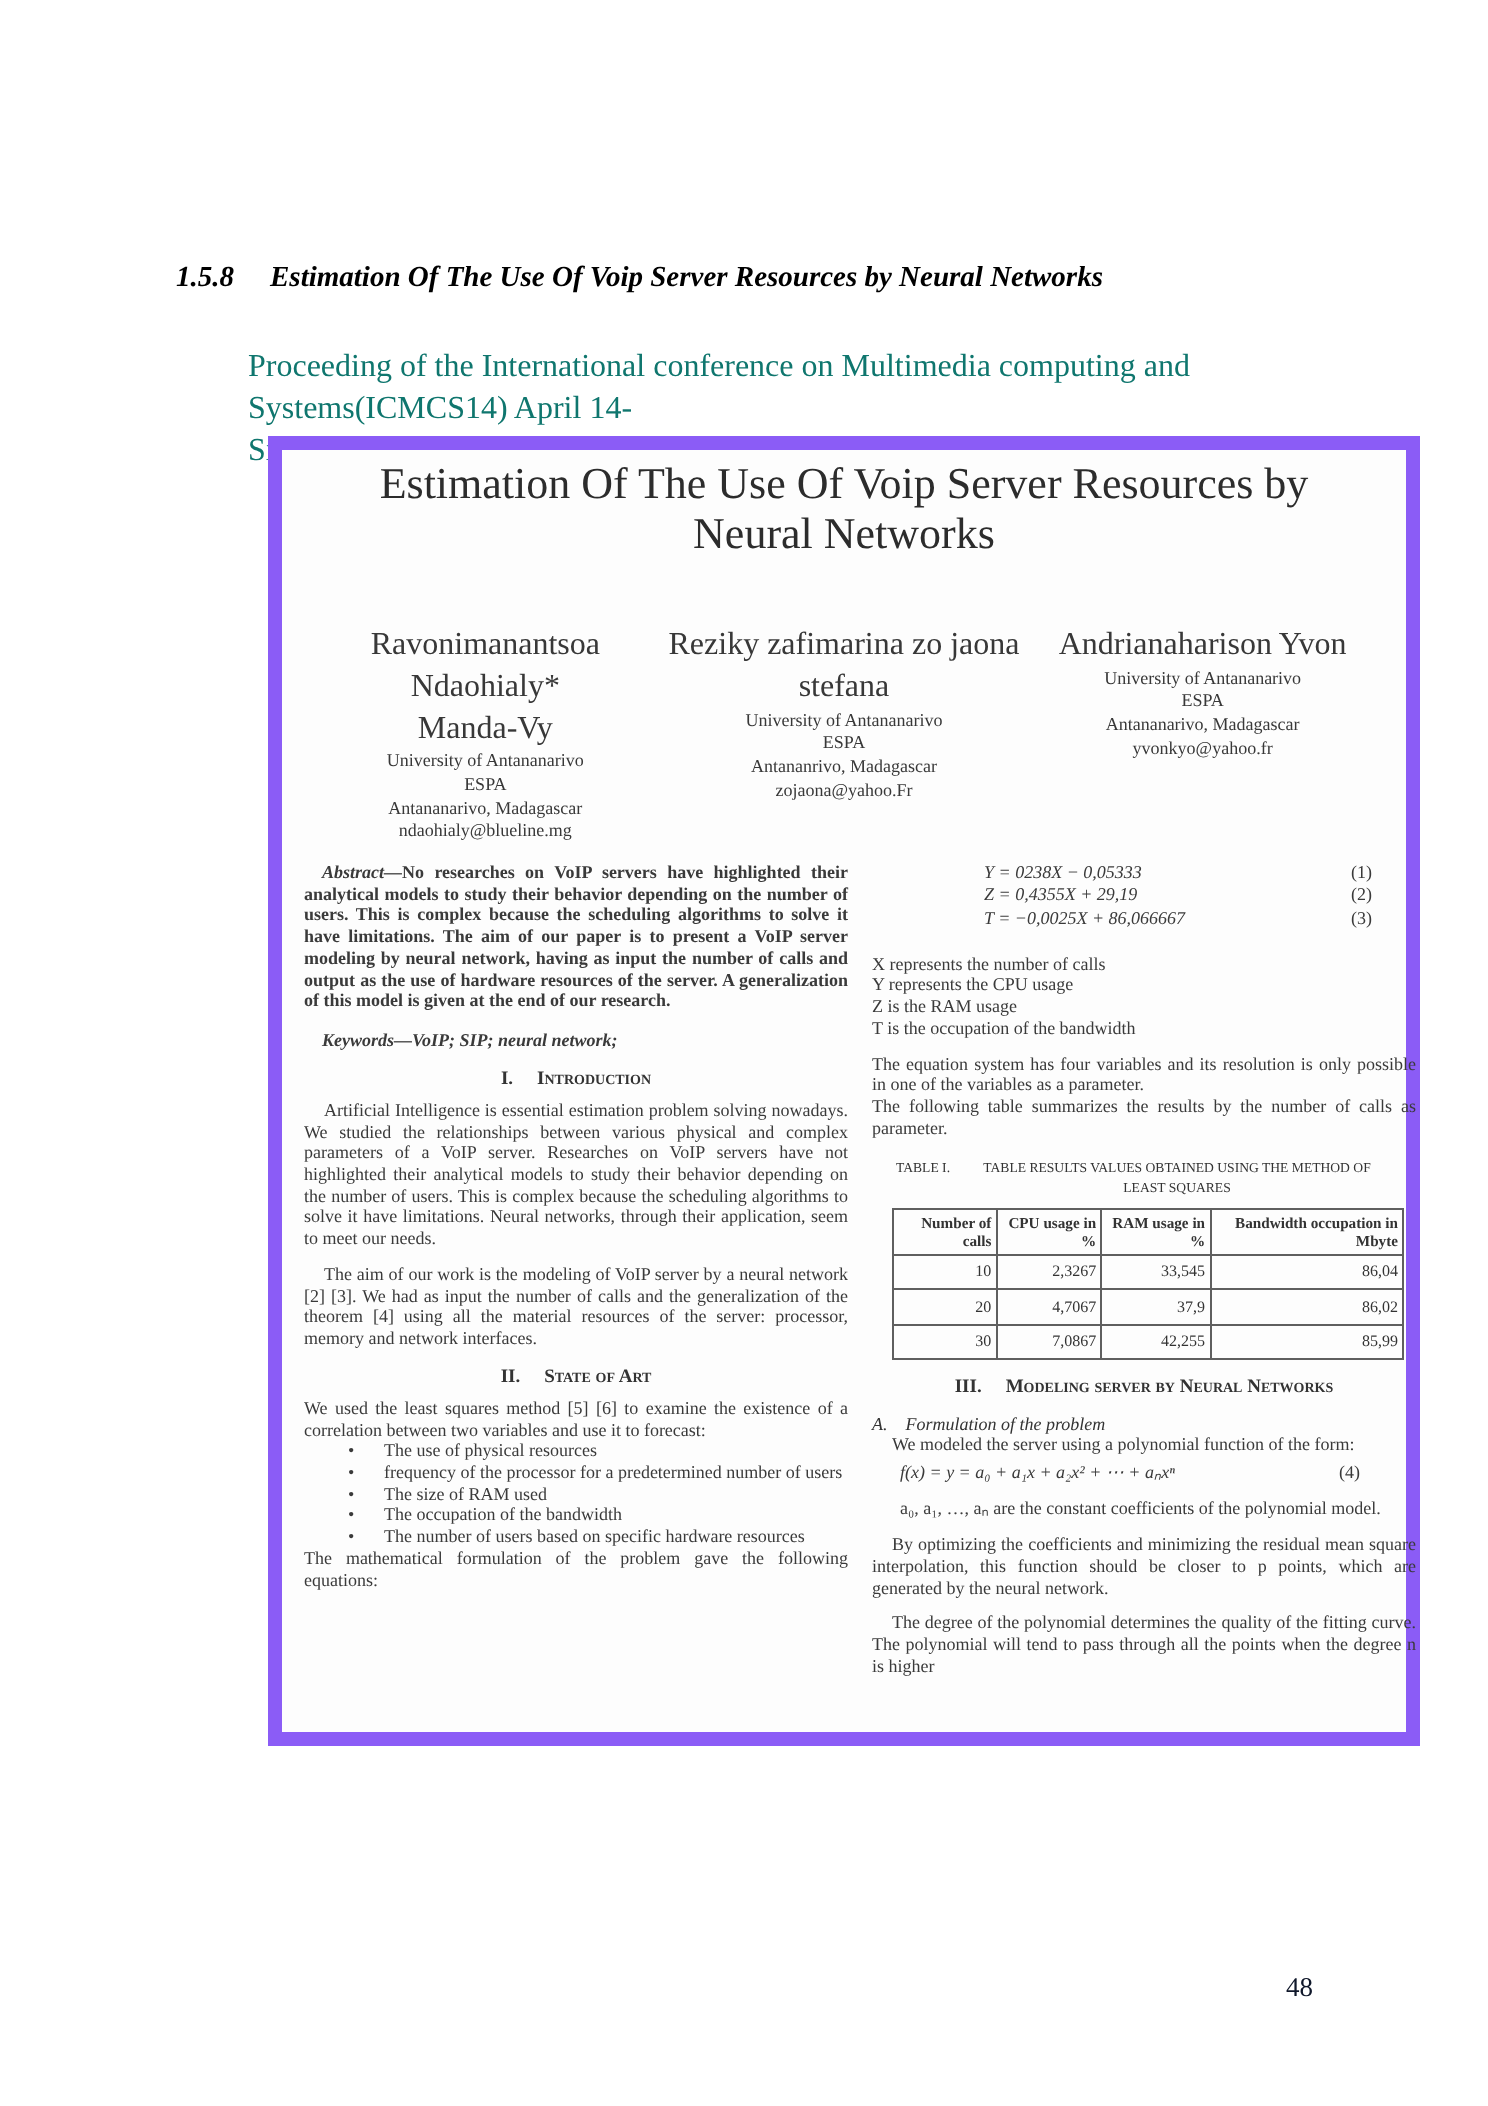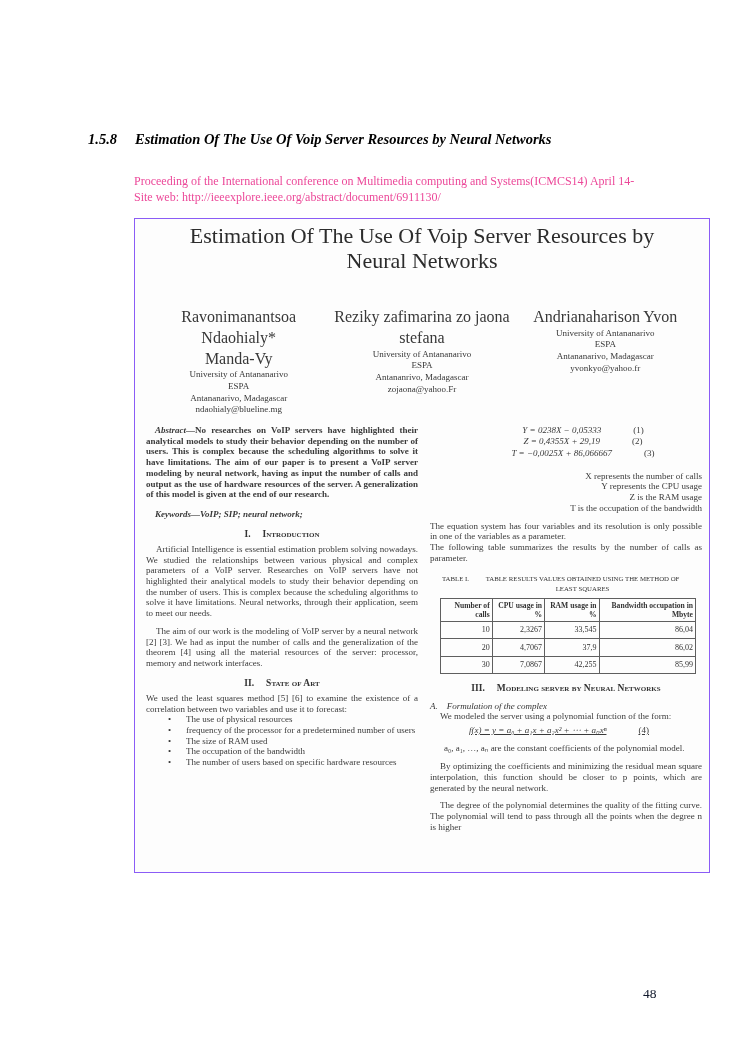--- a/index.html
+++ b/index.html
@@ -3,47 +3,47 @@
 <meta charset="utf-8">
 <style>
   * { margin:0; padding:0; box-sizing:border-box; }
   html, body { width:744px; height:1053px; }
   body { background:#ffffff; font-family:"Liberation Serif", serif; color:#000; }
   .page { position:relative; width:744px; height:1053px; background:#ffffff; overflow:hidden;margin-top:48px; }
 
   .section-heading { position:absolute; left:88px; top:83px; display:flex; font-weight:bold; font-style:italic; font-size:14.5px; color:#000; }
   .section-number { width:47px; }
 
-  .reference { position:absolute; left:134px; top:126px; width:548px; font-size:12px; line-height:1.3; color:#ec4899; }
+  .reference { position:absolute; left:124px; top:126px; width:548px; font-size:16px; line-height:1.3; color:#0f766e; }
   .ref-bold { font-weight:normal; }
 
-  .paper { position:absolute; left:134px; top:170px; width:576px; height:655px; border:1px solid #8b5cf6; background:#fdfdfd; color:#383838; }
+  .paper { position:absolute; left:134px; top:170px; width:576px; height:655px; border:7px solid #8b5cf6; background:#fdfdfd; color:#383838; }
   .paper-title { position:absolute; top:4px; left:0; right:0; text-align:center; font-size:22px; line-height:1.14; color:#2c2c2c; }
 
   .authors { position:absolute; top:88px; left:12px; right:12px; display:flex; }
   .author { flex:1; text-align:center; font-size:9px; line-height:1.3; }
   .author-name { font-size:16px; }
 
   .body-cols { position:absolute; top:206px; left:11px; display:flex; gap:12px; }
   .col { width:272px; font-size:9px; line-height:1.19; text-align:justify; color:#3a3a3a; }
 
   .abstract { font-weight:bold; text-indent:9px; }
   .abstract-label { font-style:italic; }
   .keywords { font-weight:bold; font-style:italic; text-indent:9px; margin-top:9px; text-align:left; }
   .sec-heading { text-align:center; margin-top:9px; margin-bottom:4px; font-variant:small-caps; font-size:9.5px; color:#333;font-weight:bold; }
   .sec-num { margin-right:12px; }
   .para { margin-top:7px; }
   .indent { text-indent:10px; }
   .bullet-row { display:flex; margin-left:22px; text-align:left; }
   .bullet-glyph { width:18px; text-align:left; }
   .bullet-text { flex:1; }
 
-  .eq-row { display:flex; justify-content:center; padding:0 22px 0 56px; font-style:italic; line-height:1.25;gap:32px; }
+  .eq-row { display:flex; justify-content:space-between; padding:0 22px 0 56px; font-style:italic; line-height:1.25;gap:32px; }
   .eq-num { font-style:normal; }
-  .defs { margin-top:12px; text-align:right; }
+  .defs { margin-top:12px; text-align:left; }
 
   .tbl-caption { display:flex; margin-top:11px; font-size:6.8px; line-height:1.35; padding-left:12px; color:#333; }
   .cap-label { margin-right:12px; white-space:nowrap; }
   .cap-text { flex:1; text-align:center; padding-right:18px; }
 
   table.results { border-collapse:collapse; margin:5px 0 0 10px; width:256px; font-size:8px; color:#333; }
   table.results th, table.results td { border:1px solid #5f5f5f; text-align:right; vertical-align:middle; }
   table.results th { font-weight:bold; font-size:7.6px; line-height:1.2; padding:2px 2px; }
   table.results td { padding:3.5px 2px; }
 
@@ -135,20 +135,21 @@
         </div>
         <div class="bullet-row">
           <span class="bullet-glyph">•</span>
           <span class="bullet-text">The occupation of the bandwidth</span>
         </div>
         <div class="bullet-row">
           <span class="bullet-glyph">•</span>
           <span class="bullet-text">The number of users based on specific hardware resources</span>
         </div>
 
+        <div>The mathematical formulation of the problem gave the following equations:</div>
       </div>
 
       <div class="col">
         <div class="eq-row">
           <span>Y = 0238X − 0,05333</span>
           <span class="eq-num">(1)</span>
         </div>
         <div class="eq-row">
           <span>Z = 0,4355X + 29,19</span>
           <span class="eq-num">(2)</span>
@@ -202,26 +203,26 @@
               <td>85,99</td>
             </tr>
           </tbody>
         </table>
 
         <div class="sec-heading">
           <span class="sec-num">III.</span><span>Modeling server by Neural Networks</span>
         </div>
 
         <div class="subsec">
-          <span class="subsec-label">A.</span><span>Formulation of the complex</span>
+          <span class="subsec-label">A.</span><span>Formulation of the problem</span>
         </div>
 
         <div class="indent">We modeled the server using a polynomial function of the form:</div>
 
-        <div class="eq-row" style="padding:3px 28px 0 14px;text-decoration:underline;">
+        <div class="eq-row" style="padding:3px 28px 0 14px;">
           <span>f(x) = y = a₀ + a₁x + a₂x² + ⋯ + aₙxⁿ</span>
           <span class="eq-num">(4)</span>
         </div>
 
         <div class="para" style="text-indent:14px;">a₀, a₁, …, aₙ are the constant coefficients of the polynomial model.</div>
         <div class="para indent">By optimizing the coefficients and minimizing the residual mean square interpolation, this function should be closer to p points, which are generated by the neural network.</div>
         <div class="para indent">The degree of the polynomial determines the quality of the fitting curve. The polynomial will tend to pass through all the points when the degree n is higher</div>
       </div>
 
     </div>

